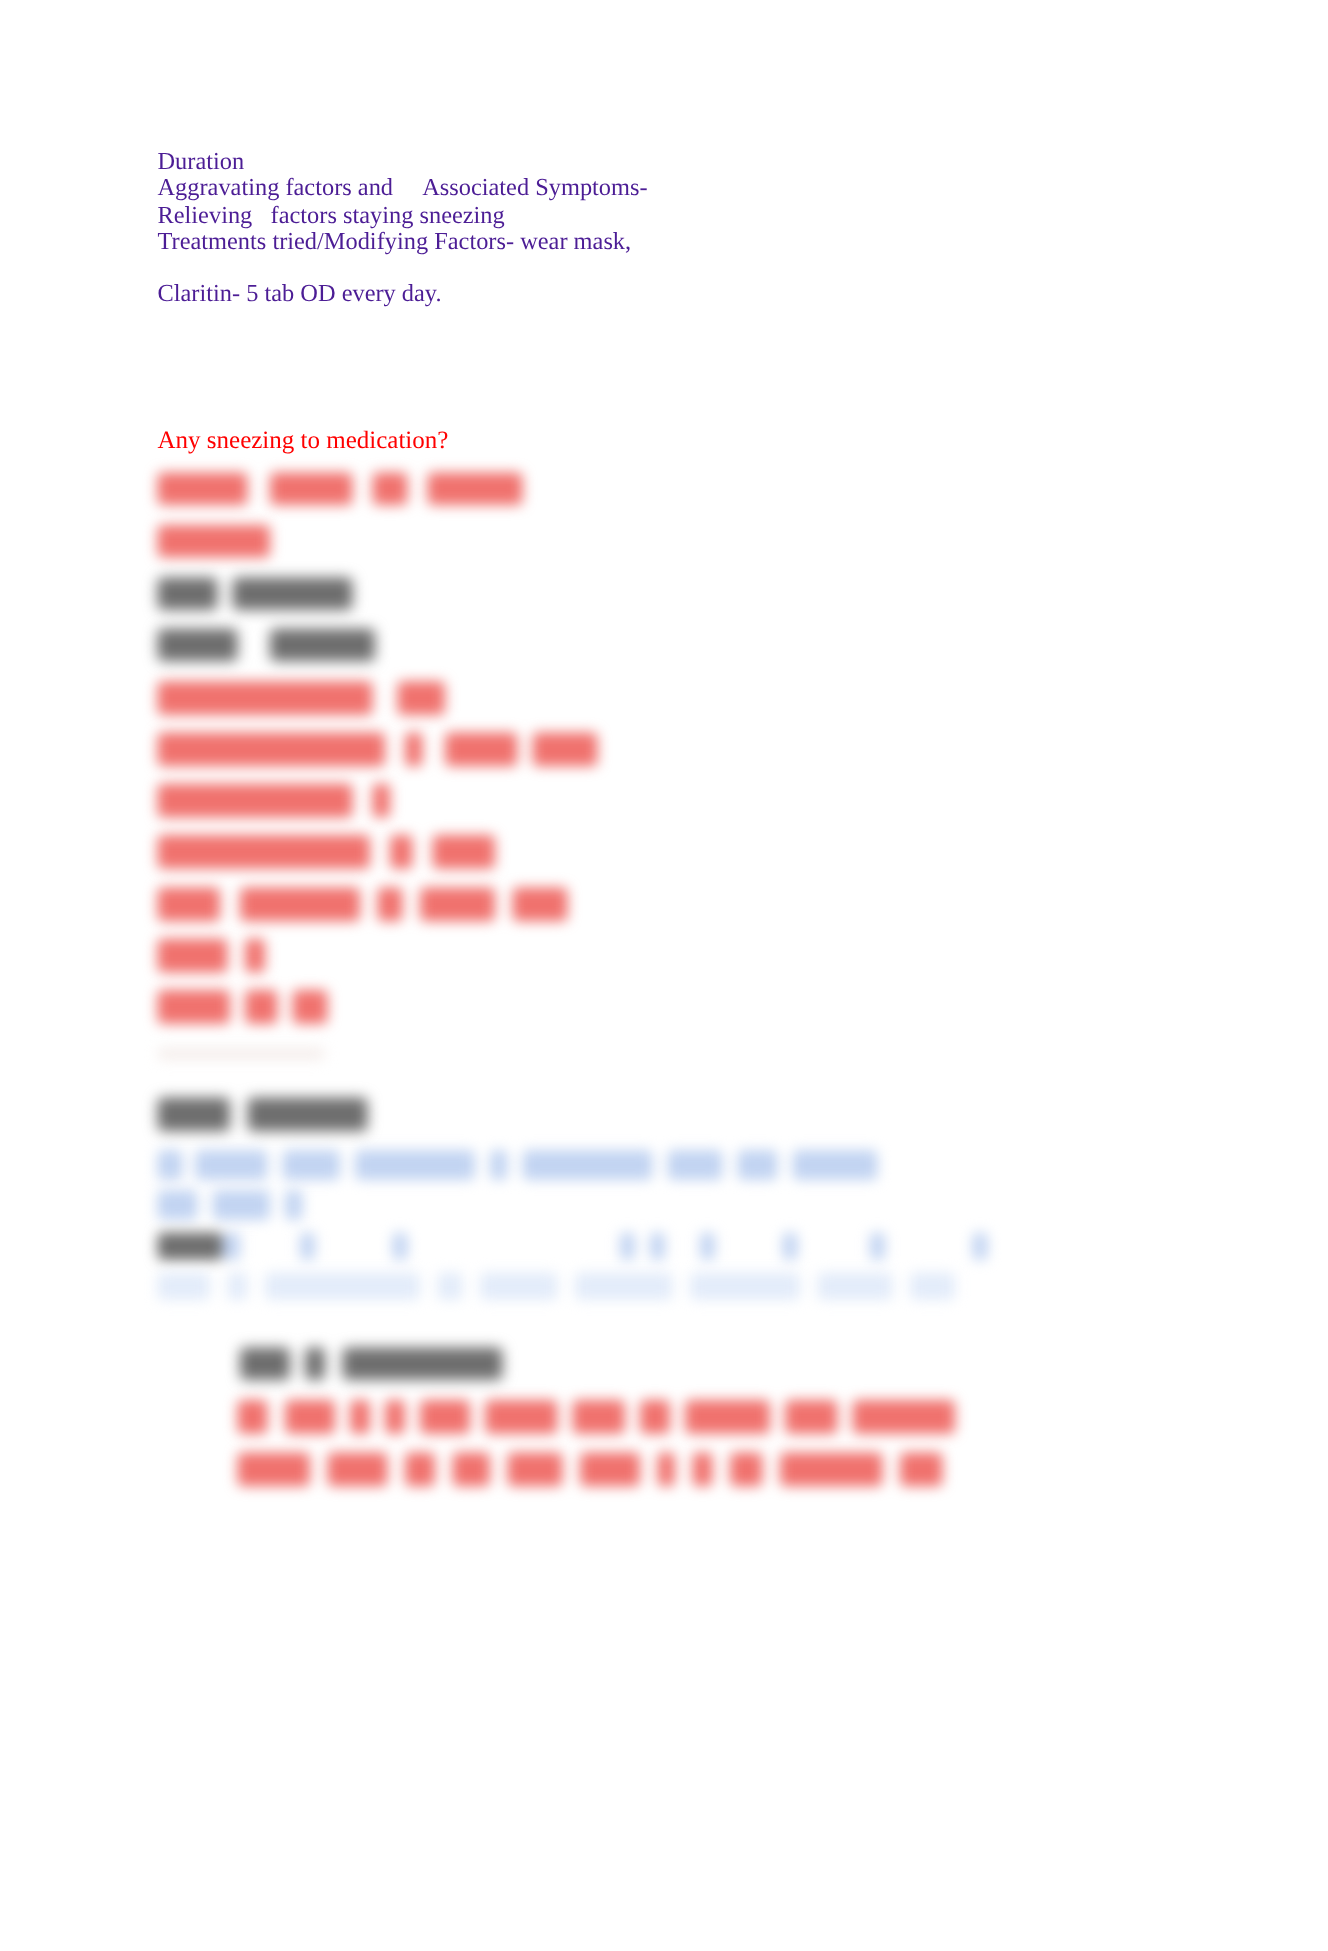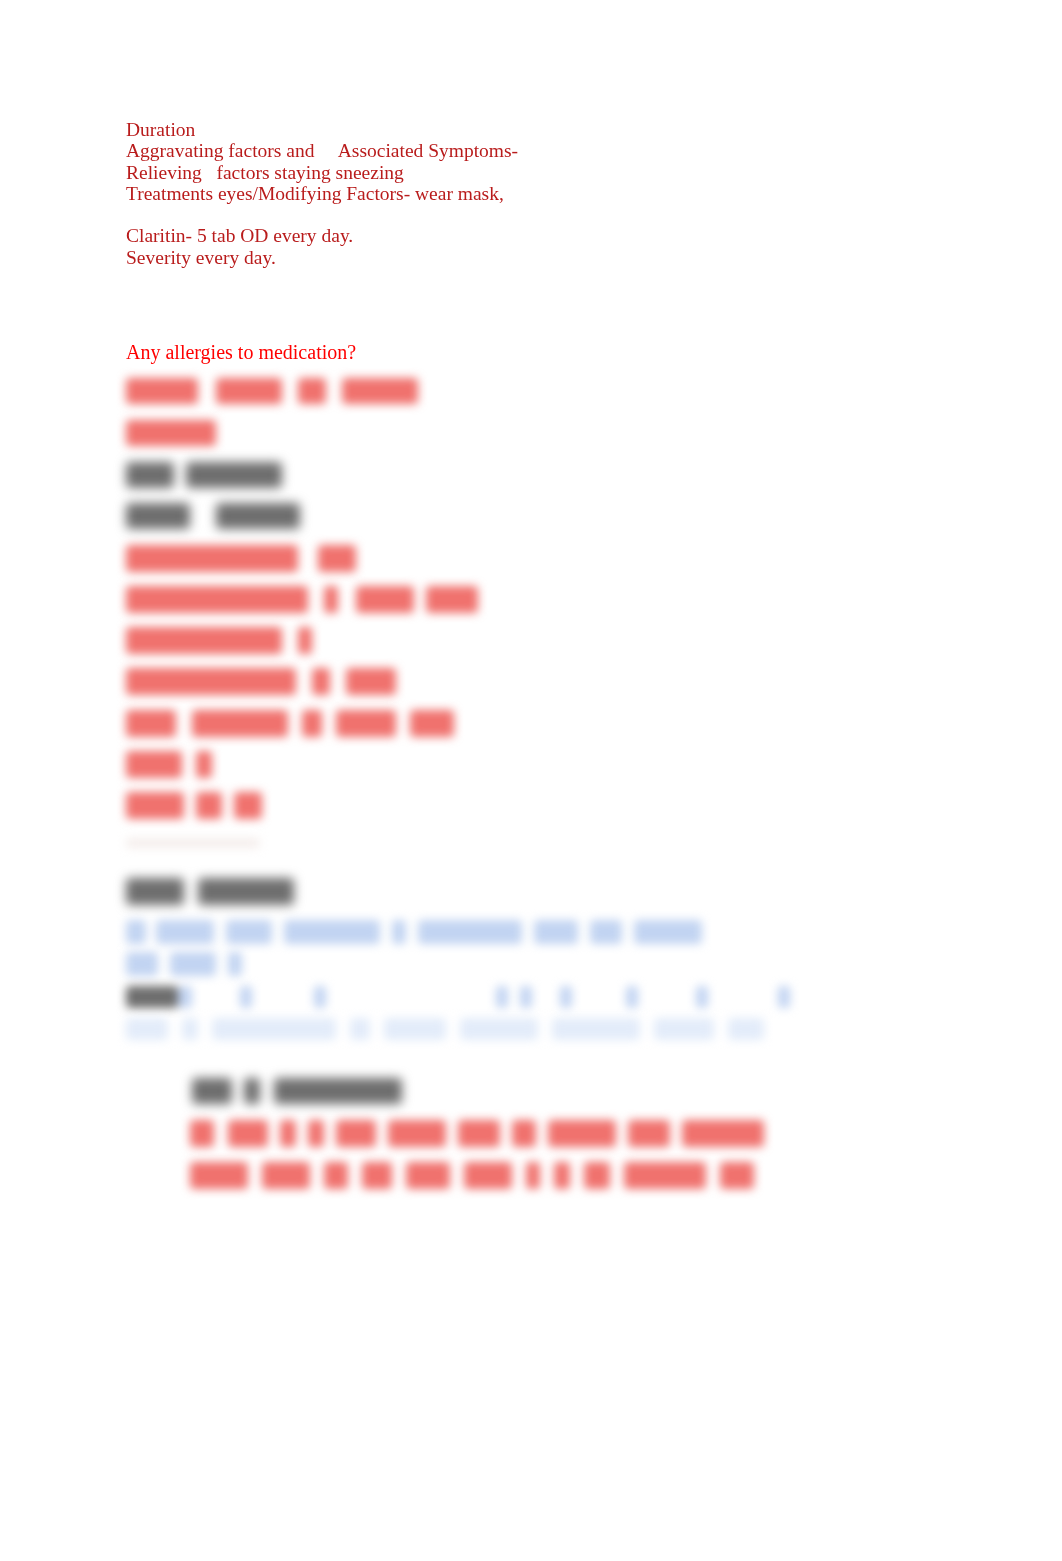--- a/index.html
+++ b/index.html
@@ -29,21 +29,21 @@
     position: absolute;
     left: 126px;
     top: 119px;
     width: 820px;
     color: #7d9ce2;
     font-size: 19.5px;
     line-height: 21.3px;
   }
   .blue-line {
     white-space: pre;
-    color: #b91c1c;
+    color: #4c1d95;
   }
   .spacer-line {
     height: 21.3px;
   }
 
   
   .red-heading {
     position: absolute;
     left: 126px;
     top: 340px;
@@ -79,27 +79,26 @@
 </style>
 </head>
 <body>
 
 <div class="page">
 
   <div class="blue-block">
     <div class="blue-line">Duration</div>
     <div class="blue-line">Aggravating factors and     Associated Symptoms-</div>
     <div class="blue-line">Relieving   factors staying sneezing</div>
-    <div class="blue-line">Treatments eyes/Modifying Factors- wear mask,</div>
+    <div class="blue-line">Treatments tried/Modifying Factors- wear mask,</div>
     <div class="blue-line spacer-line"></div>
     <div class="blue-line">Claritin- 5 tab OD every day.</div>
-    <div class="blue-line">Severity every day.</div>
   </div>
 
-  <div class="red-heading">Any allergies to medication?</div>
+  <div class="red-heading">Any sneezing to medication?</div>
 
   <div id="redacted-layer">
       <div class="redacted red redacted-faint" style="left: 126px; top: 378px; height: 26px; white-space: nowrap;"><span class="seg" style="width:72px;"></span><span class="seg" style="width:18px;background:transparent;"></span><span class="seg" style="width:66px;"></span><span class="seg" style="width:16px;background:transparent;"></span><span class="seg" style="width:28px;"></span><span class="seg" style="width:16px;background:transparent;"></span><span class="seg" style="width:76px;"></span></div>
       <div class="redacted red redacted-faint" style="left: 126px; top: 420px; height: 26px; white-space: nowrap;"><span class="seg" style="width:90px;"></span></div>
       <div class="redacted dark redacted-strong" style="left: 126px; top: 462px; height: 26px; white-space: nowrap;"><span class="seg" style="width:48px;"></span><span class="seg" style="width:12px;background:transparent;"></span><span class="seg" style="width:96px;"></span></div>
       <div class="redacted dark redacted-strong" style="left: 126px; top: 503px; height: 26px; white-space: nowrap;"><span class="seg" style="width:64px;"></span><span class="seg" style="width:26px;background:transparent;"></span><span class="seg" style="width:84px;"></span></div>
       <div class="redacted red redacted-faint" style="left: 126px; top: 545px; height: 27px; white-space: nowrap;"><span class="seg" style="width:172px;"></span><span class="seg" style="width:20px;background:transparent;"></span><span class="seg" style="width:38px;"></span></div>
       <div class="redacted red redacted-faint" style="left: 126px; top: 586px; height: 27px; white-space: nowrap;"><span class="seg" style="width:182px;"></span><span class="seg" style="width:16px;background:transparent;"></span><span class="seg" style="width:14px;"></span><span class="seg" style="width:18px;background:transparent;"></span><span class="seg" style="width:58px;"></span><span class="seg" style="width:12px;background:transparent;"></span><span class="seg" style="width:52px;"></span></div>
       <div class="redacted red redacted-faint" style="left: 126px; top: 627px; height: 27px; white-space: nowrap;"><span class="seg" style="width:156px;"></span><span class="seg" style="width:16px;background:transparent;"></span><span class="seg" style="width:14px;"></span></div>
       <div class="redacted red redacted-faint" style="left: 126px; top: 668px; height: 27px; white-space: nowrap;"><span class="seg" style="width:170px;"></span><span class="seg" style="width:16px;background:transparent;"></span><span class="seg" style="width:18px;"></span><span class="seg" style="width:16px;background:transparent;"></span><span class="seg" style="width:50px;"></span></div>

